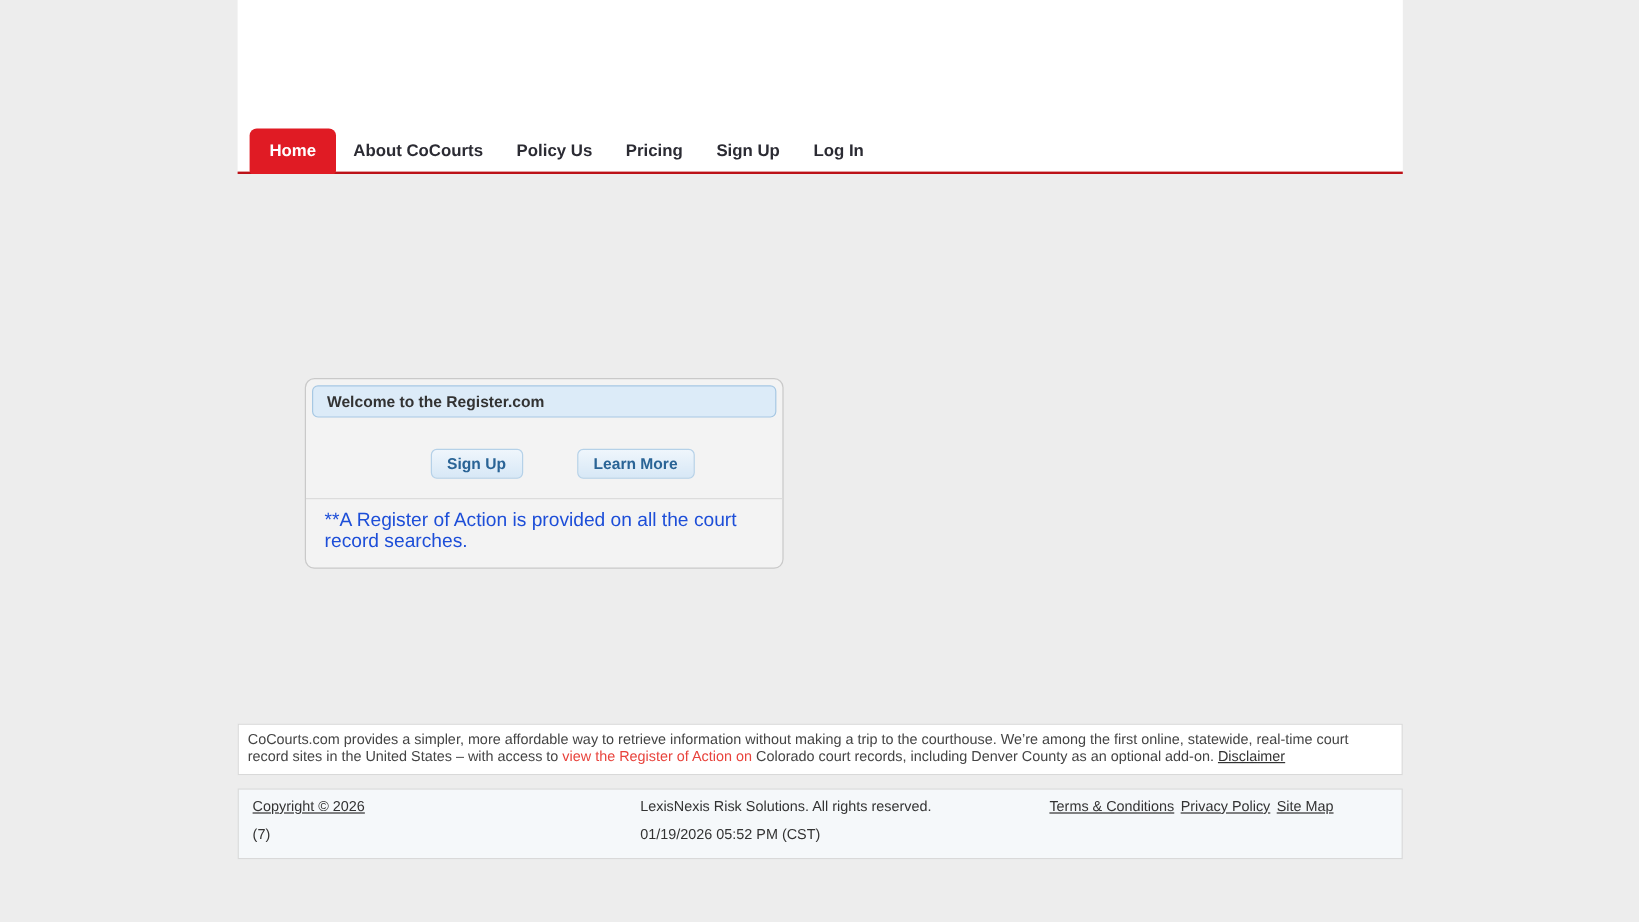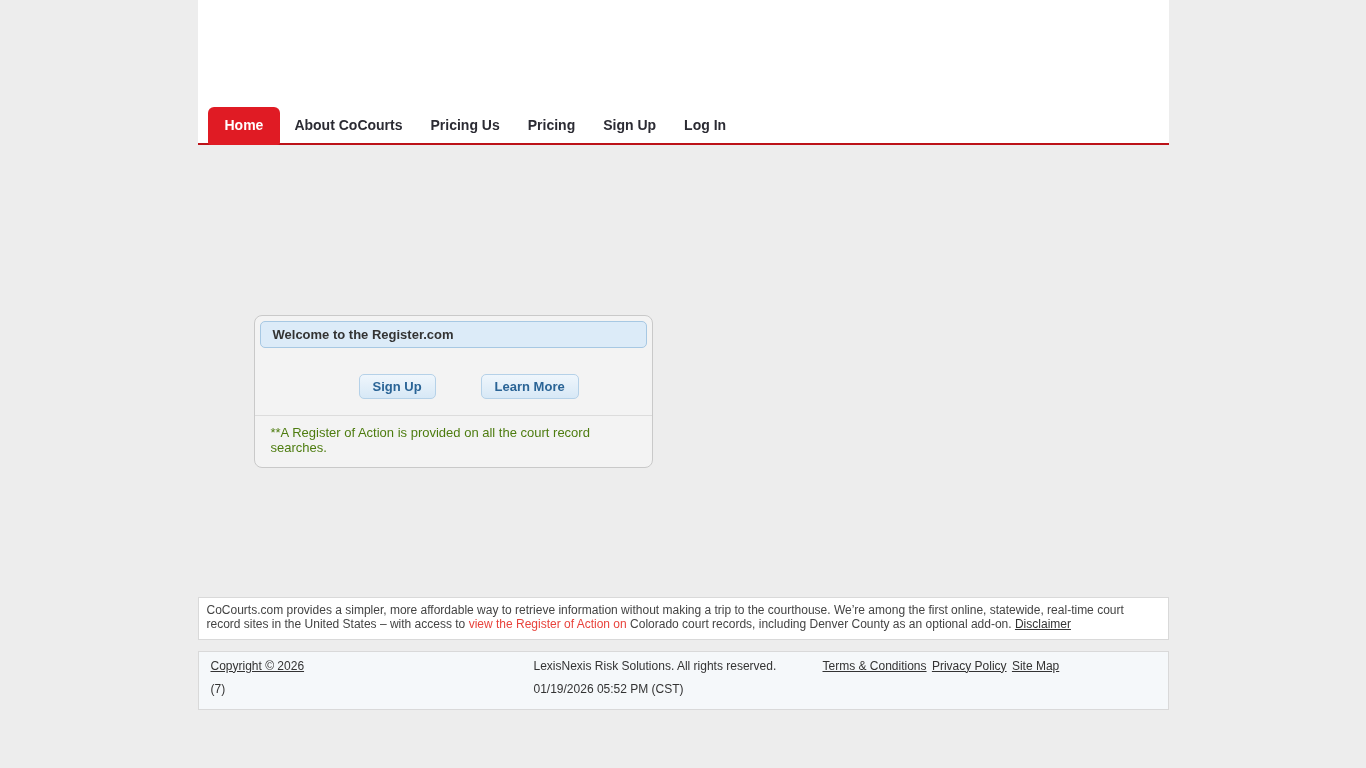--- a/index.html
+++ b/index.html
@@ -94,22 +94,22 @@
   .btn-signup { margin-left: 104px; }
   .btn-learnmore { margin-left: 45px; }
   .welcome-divider {
     border: none;
     border-top: 1px solid #dcdcdc;
     margin: 16px 0 0 0;
   }
   .welcome-footnote {
     margin: 0;
     padding: 9px 16px 12px;
-    font-size: 13px;
-    color: #4d7c0f;
+    font-size: 16px;
+    color: #1d4ed8;
   }
 
   
   .info-box {
     margin-top: 129px;
     background: #ffffff;
     border: 1px solid #d9d9d9;
     padding: 5px 8px 7px;
     font-size: 12px;
     color: #444444;
@@ -124,40 +124,40 @@
     margin-top: 11px;
     height: 59px;
     background: #f5f8fa;
     border: 1px solid #d9d9d9;
     position: relative;
     font-size: 12px;
     color: #333333;
   }
   .f-left   { position: absolute; left: 12px;  top: 7px; }
   .f-center { position: absolute; left: 335px; top: 7px; }
-  .f-right  { position: absolute; left: 624px; top: 7px; }
+  .f-right  { position: absolute; left: 676px; top: 7px; }
   .f-left a, .f-right a {
     color: #333333;
     text-decoration: underline;
     cursor: pointer;
   }
   .f-line2 { margin-top: 9px; }
   .f-right a { margin-right: 2px; }
 </style>
 </head>
 <body>
 
 <div class="page">
 
   <header class="site-header">
     <div></div>
     <nav class="main-nav">
       <a class="nav-tab active">Home</a>
       <a class="nav-tab">About CoCourts</a>
-      <a class="nav-tab">Pricing Us</a>
+      <a class="nav-tab">Policy Us</a>
       <a class="nav-tab">Pricing</a>
       <a class="nav-tab">Sign Up</a>
       <a class="nav-tab">Log In</a>
     </nav>
   </header>
 
   <main>
 
     <section class="welcome-box">
       <div class="welcome-header">Welcome to the Register.com</div>

